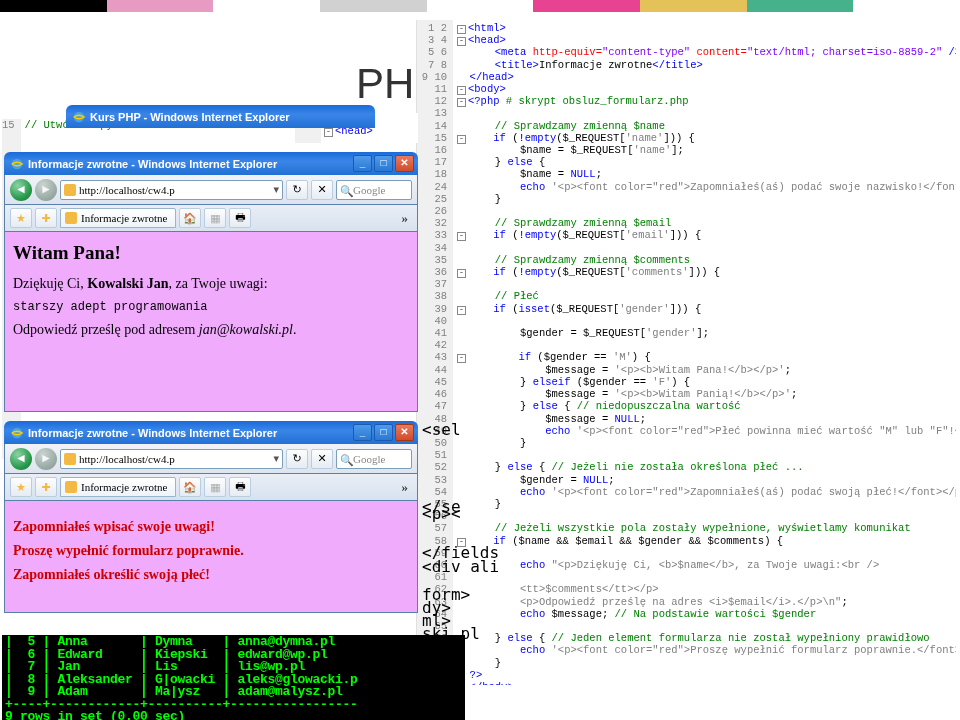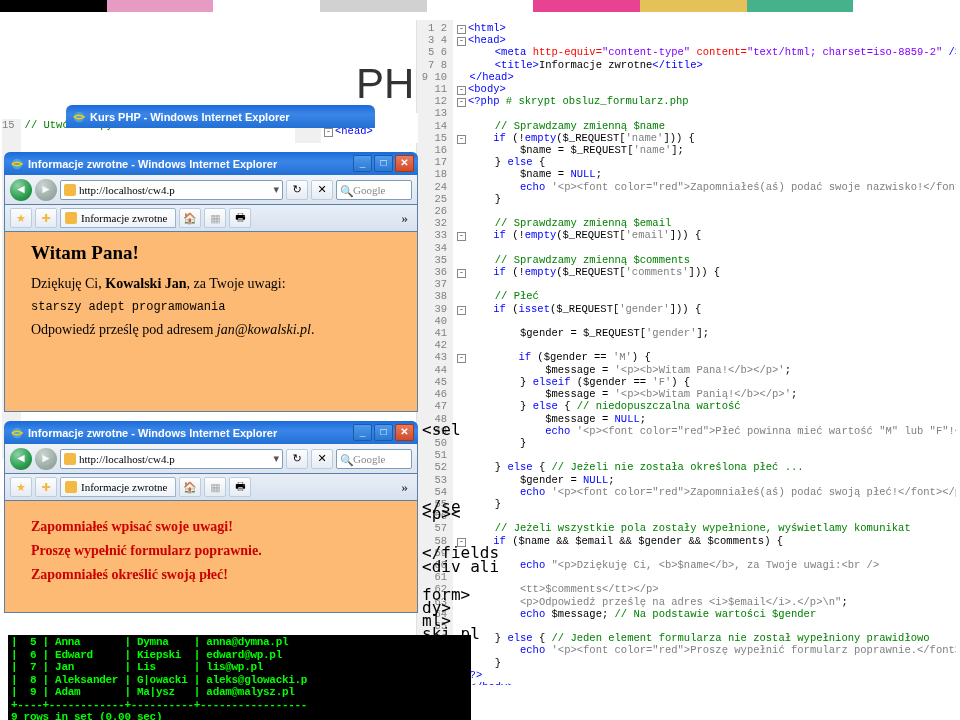--- a/index.html
+++ b/index.html
@@ -39,28 +39,28 @@
   .nav-btn { width:22px; height:22px; border-radius:50%; background: radial-gradient(circle at 35% 30%, #8dd2a6, #2a9d4e 60%, #1a6e33); display:flex; align-items:center; justify-content:center; color:#fff; font-size:12px;}
   .nav-btn.disabled { filter: grayscale(0.8) opacity(0.6); }
   .addr-box { flex:1; height:20px; background:#fff; border:1px solid #7b9ebd; border-radius:2px; display:flex; align-items:center; padding:0 3px; gap:3px;}
   .search-box { width:76px; height:20px; background:#fff; border:1px solid #7b9ebd; border-radius:2px; display:flex; align-items:center; padding:0 3px; color:#888; gap:3px;}
   .tbtn { width:22px; height:20px; border:1px solid #b8cde0; border-radius:2px; background:linear-gradient(#fdfdfd,#e6ecf4); display:flex;align-items:center;justify-content:center; font-size:11px;}
   
   .ie-tabbar { position:absolute; background: linear-gradient(#e9eef6,#d7e2ef); border: 1px solid #5a7fa8; border-top:none; height: 27px; display:flex; align-items:center; gap:3px; padding: 0 5px; font-family: Tahoma; font-size:11px;}
   .tab { height:20px; background:linear-gradient(#fff,#eef3f9); border:1px solid #9ab4ce; border-radius:2px 2px 0 0; padding:0 8px 0 4px; display:flex; align-items:center; gap:4px;}
   .chevrons { margin-left:auto; font-size:13px; font-weight:bold; color:#333; padding-right:4px;}
   
-  .ie-body { position:absolute; background:#fdba74; border:1px solid #5a7fa8; border-top:none; font-family: "Times New Roman", serif; font-size:14px; padding: 10px 26px; }
+  .ie-body { position:absolute; background:#f0abfc; border:1px solid #5a7fa8; border-top:none; font-family: "Times New Roman", serif; font-size:14px; padding: 10px 8px; }
   .ie-body h2 { font-size:19px; font-weight:bold; margin-bottom:12px; }
   .ie-body p { margin: 8px 0; }
   .ie-body .tt { font-family: "Courier New", monospace; font-size:12px; }
   .ie-body .red { color:#c00; font-weight:bold; }
   
   
-  .term { position:absolute; left:8px; top:635px; width:463px; height:85px; background:#000; color:#0f0; font-family:"Courier New",monospace; font-size:11px; line-height:12.5px; white-space:pre; padding:1px 3px; box-sizing:border-box; overflow:hidden; letter-spacing:-0.3px; font-weight:bold;}
+  .term { position:absolute; left:2px; top:635px; width:463px; height:85px; background:#000; color:#0f0; font-family:"Courier New",monospace; font-size:13px; line-height:12.5px; white-space:pre; padding:1px 3px; box-sizing:border-box; overflow:hidden; letter-spacing:-0.3px; font-weight:bold;}
   
   
   .frag { position:absolute; font-family:"Consolas",monospace; font-size:16px; color:#000; white-space:pre; }
   
   
   .kw { color:#0000ff; }
   .str { color:#808080; }
   .com { color:#008000; }
   .tag { color:#0000ff; }
   .attr { color:#ff0000; }

